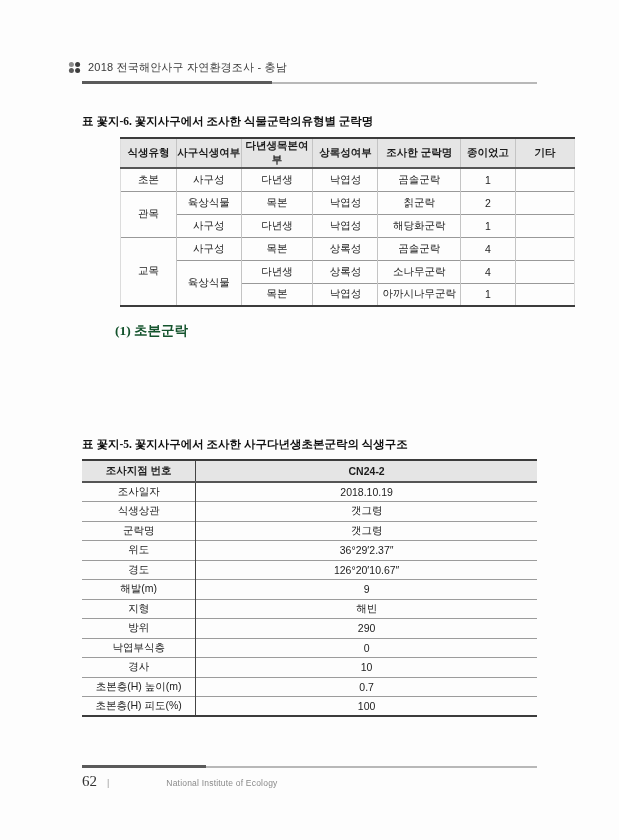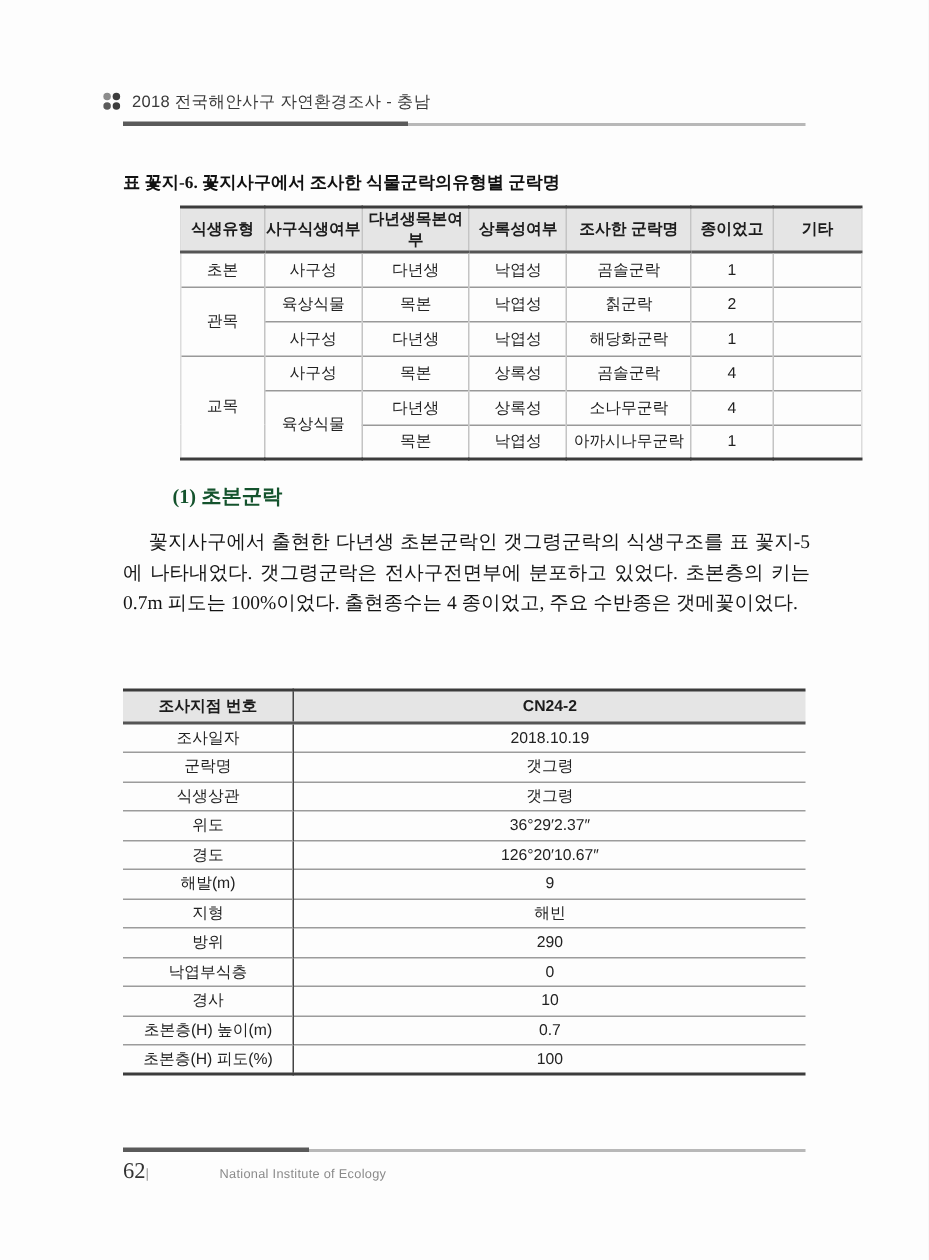--- a/index.html
+++ b/index.html
@@ -46,21 +46,21 @@
           font-size:10.5px; text-align:center; color:#222; }
   .tbl2 th { background:#e5e5e5; height:22px; font-weight:bold; color:#1c1c1c;
              border-bottom:2px solid #555;text-align:center; }
   .tbl2 td { height:19.5px; border-top:1px solid #9c9c9c; }
   .tbl2 .lbl { border-right:1px solid #444; width:25%; }
   .tbl2 th.lbl { border-right:1px solid #444; }
 
   
   .ftr-rule-light { position:absolute; left:82px; right:82px; top:766px; height:2px; background:#b8b8b8; }
   .ftr-rule-dark  { position:absolute; left:82px; top:765px; width:124px; height:3px; background:#5a5a5a; }
-  .ftr { position:absolute; left:82px; top:773px; display:flex; align-items:baseline; gap:0; }
+  .ftr { position:absolute; left:82px; top:773px; display:flex; align-items:baseline; gap:10px; }
   .ftr-num { font-family:"Liberation Serif", serif; font-size:15px; color:#333; }
   .ftr-sep { font-size:9px; color:#9a9a9a; }
   .ftr-pub { font-size:8.5px; color:#8a8a8a; letter-spacing:0.2px;margin-left:47px; }
 </style>
 </head>
 <body>
 
 <div class="page">
 
   <div class="hdr">
@@ -144,39 +144,39 @@
       <td>목본</td>
       <td>낙엽성</td>
       <td>아까시나무군락</td>
       <td>1</td>
       <td></td>
     </tr>
   </tbody>
     </table>
 
   <div class="sec-heading">(1) 초본군락</div>
-  <p class="body-para">꽃지사구에서 출현한 다년생 초본군락인 갯그령군락의 식생구조를 표 꽃지-5 에 나타내었다. 갯그령군락은 전사구전면부에 분포하고 있었다. 초본층의 키는 0.7m 피도는 100%이었다. 출현종수는 4 종이었고, 주요 수반종은 갯메꽃이었다.</p>
-
+
+  <div class="caption caption-2">표 꽃지-5. 꽃지사구에서 조사한 사구다년생초본군락의 식생구조</div>
 
   <table class="tbl2">
     <tbody>
         <tr>
       <th class="lbl">조사지점 번호</th>
       <th>CN24-2</th>
     </tr>
     <tr>
           <td class="lbl">조사일자</td>
           <td>2018.10.19</td>
         </tr>
     <tr>
+          <td class="lbl">식생상관</td>
+          <td>갯그령</td>
+        </tr>
+    <tr>
           <td class="lbl">군락명</td>
-          <td>갯그령</td>
-        </tr>
-    <tr>
-          <td class="lbl">식생상관</td>
           <td>갯그령</td>
         </tr>
     <tr>
           <td class="lbl">위도</td>
           <td>36°29′2.37″</td>
         </tr>
     <tr>
           <td class="lbl">경도</td>
           <td>126°20′10.67″</td>
         </tr>

